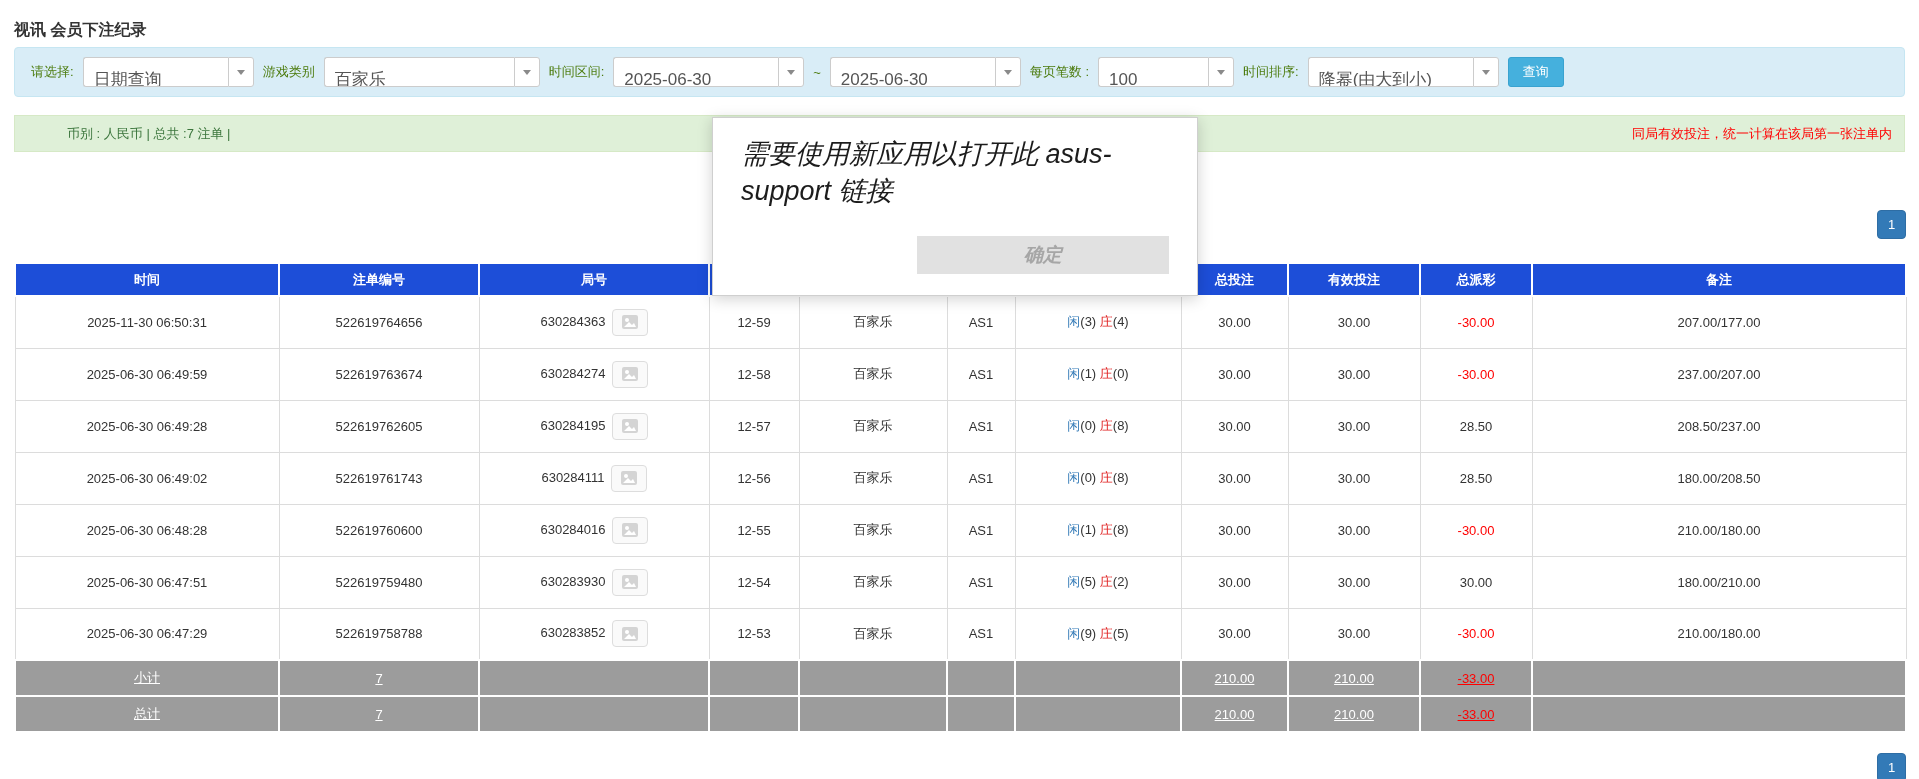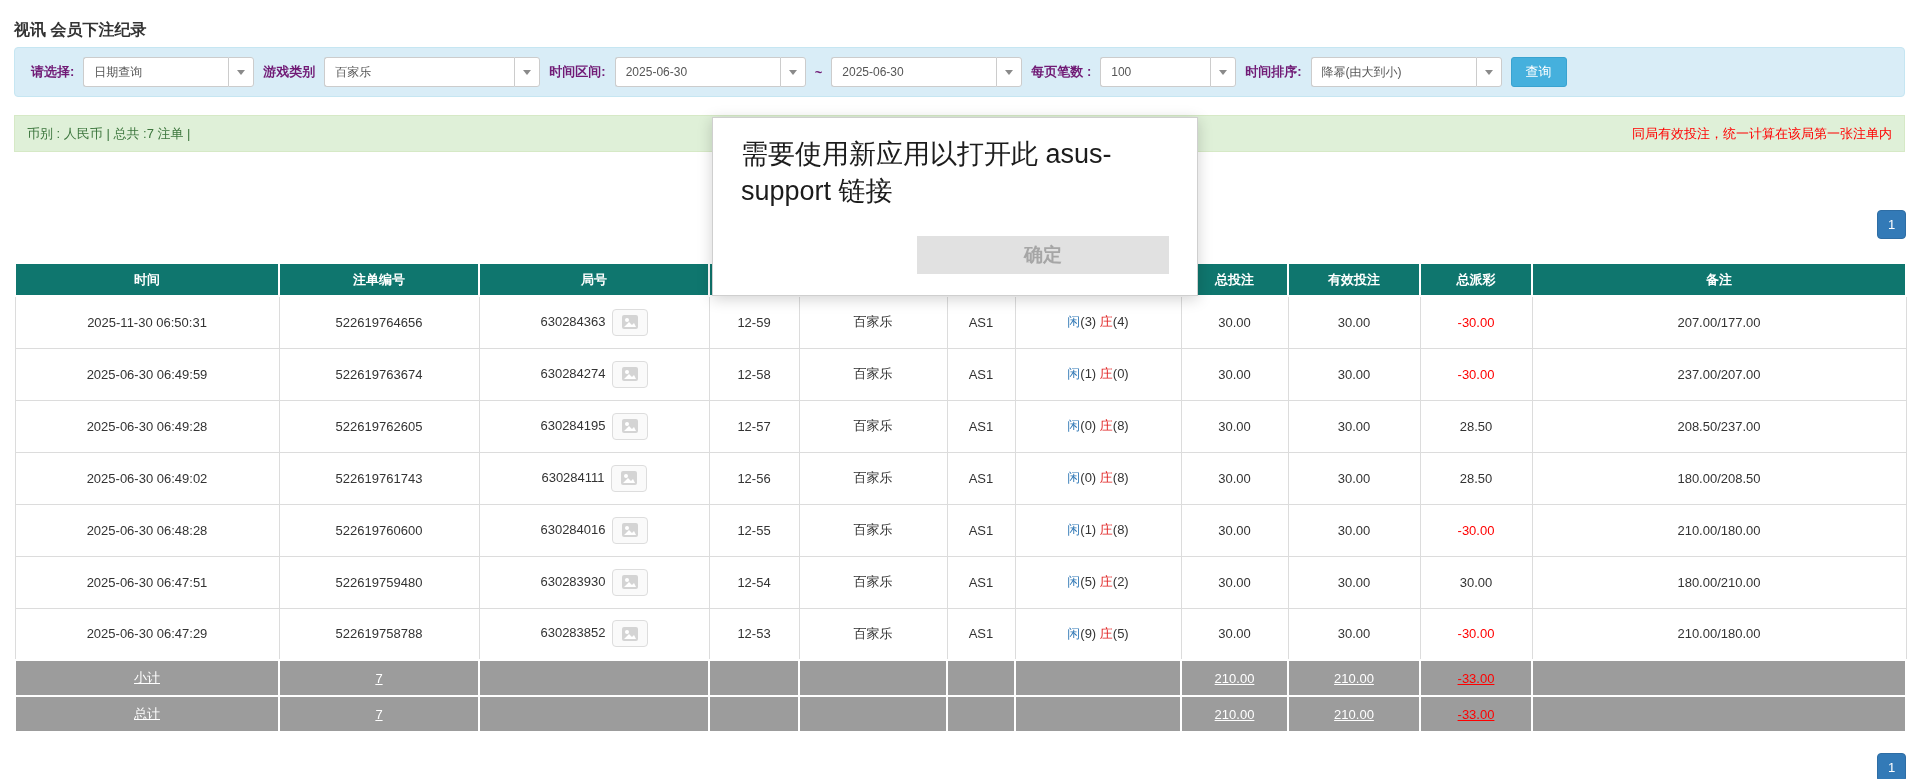--- a/index.html
+++ b/index.html
@@ -6,68 +6,68 @@
   html,body { width:1919px; height:779px; overflow:hidden; background:#fff;
               font-family:"Liberation Sans","DejaVu Sans",sans-serif; }
   body { position:relative; }
 
   .page-title { position:absolute; top:20px; left:14px; font-size:16px; color:#333; }
 
   
   .filter-bar { position:absolute; top:47px; left:14px; width:1891px; height:50px;
     background:#d9edf7; border:1px solid #c6e6f2; border-radius:4px;
     display:flex; align-items:center; padding:0 16px; gap:9px; }
-  .f-label { font-size:13px; font-weight:bold; color:#701a75; white-space:nowrap; }
+  .f-label { font-size:13px; font-weight:normal; color:#4d7c0f; white-space:nowrap; }
   .combo { display:flex; height:30px; }
   .combo-input { background:#fff; border:1px solid #ccc; border-right:none;
-    border-radius:3px 0 0 3px; padding:0 10px; line-height:28px; font-size:12px;
+    border-radius:3px 0 0 3px; padding:8px 10px; line-height:28px; font-size:17px;
     color:#555; white-space:nowrap; overflow:hidden; }
   .combo-arrow { width:26px; border:1px solid #ccc; border-radius:0 3px 3px 0;
     background:#fff; display:flex; align-items:center; justify-content:center; cursor:pointer; }
   .tri { width:0; height:0; border-left:4px solid transparent; border-right:4px solid transparent;
     border-top:5px solid #8a8a8a; }
   .w1 .combo-input{width:145px} .w2 .combo-input{width:190px} .w3 .combo-input{width:165px}
   .w4 .combo-input{width:110px} .w5 .combo-input{width:165px}
   .search-btn { height:30px; padding:0 14px; background:#45b0dd; border:1px solid #39a3d0;
     border-radius:3px; color:#fff; font-size:13px; cursor:pointer; }
 
   
   .summary-bar { position:absolute; top:115px; left:14px; width:1891px; height:37px;
     background:#dff0d8; border:1px solid #d6e9c6; display:flex; align-items:center;
     justify-content:space-between; padding:0 12px; }
-  .summary-left { font-size:13px; color:#3c763d; }
+  .summary-left { font-size:13px; color:#3c763d;margin-left:40px; }
   .summary-right { font-size:13px; color:#ff0000;text-align:right; }
 
   
   .pager { position:absolute; width:29px; height:29px; background:#337ab7; border:1px solid #2e6da4;
     border-radius:4px; color:#fff; font-size:13px; display:flex; align-items:center;
     justify-content:center; cursor:pointer; }
   .pager-top { top:210px; left:1877px; }
   .pager-bottom { top:753px; left:1877px; }
 
   
   table.records { position:absolute; top:262px; left:14px; width:1891px;
     border-collapse:collapse; table-layout:fixed; }
-  .records th { background:#0f766e; color:#fff; font-size:13px; font-weight:bold;
+  .records th { background:#1d4ed8; color:#fff; font-size:13px; font-weight:bold;
     height:33px; border:2px solid #fff; text-align:center; }
   .records tbody td { background:#fff; border:1px solid #dcdcdc; height:52px;
     font-size:13px; color:#333; text-align:center; vertical-align:middle; }
   .records .sum-row td { background:#9c9c9c; color:#fff; border:2px solid #fff;
     height:36px; font-size:13px; text-align:center;text-decoration:underline; }
   .blue-link { color:#337ab7; cursor:pointer; }
   .neg { color:#ff0000 !important; }
   .lbl-player { color:#337ab7; }
   .lbl-banker { color:#e02020; }
   .replay-btn { display:inline-flex; align-items:center; justify-content:center;
     width:36px; height:27px; margin-left:6px; background:#fafafa; border:1px solid #ddd;
     border-radius:4px; vertical-align:middle; cursor:pointer; }
 
   
   .dialog { position:absolute; top:117px; left:712px; width:486px; height:179px;
-    background:#fff; border:1px solid #cfcfcf; box-shadow:0 3px 14px rgba(0,0,0,.18); z-index:50; }
+    background:#fff; border:1px solid #cfcfcf; box-shadow:0 3px 14px rgba(0,0,0,.18); z-index:50;font-style:italic; }
   .dialog-msg { position:absolute; top:18px; left:28px; right:28px;
     font-size:27px; line-height:37px; color:#1c1c1c; }
   .dialog-btn { position:absolute; right:28px; bottom:21px; width:252px; height:38px;
     background:#e1e1e1; border:none; color:#a6a6a6; font-size:19px; font-weight:bold;
     display:flex; align-items:center; justify-content:center; cursor:pointer;margin-left:16px; }
 </style>
 </head>
 <body>
 
 <h1 class="page-title">视讯 会员下注纪录</h1>

